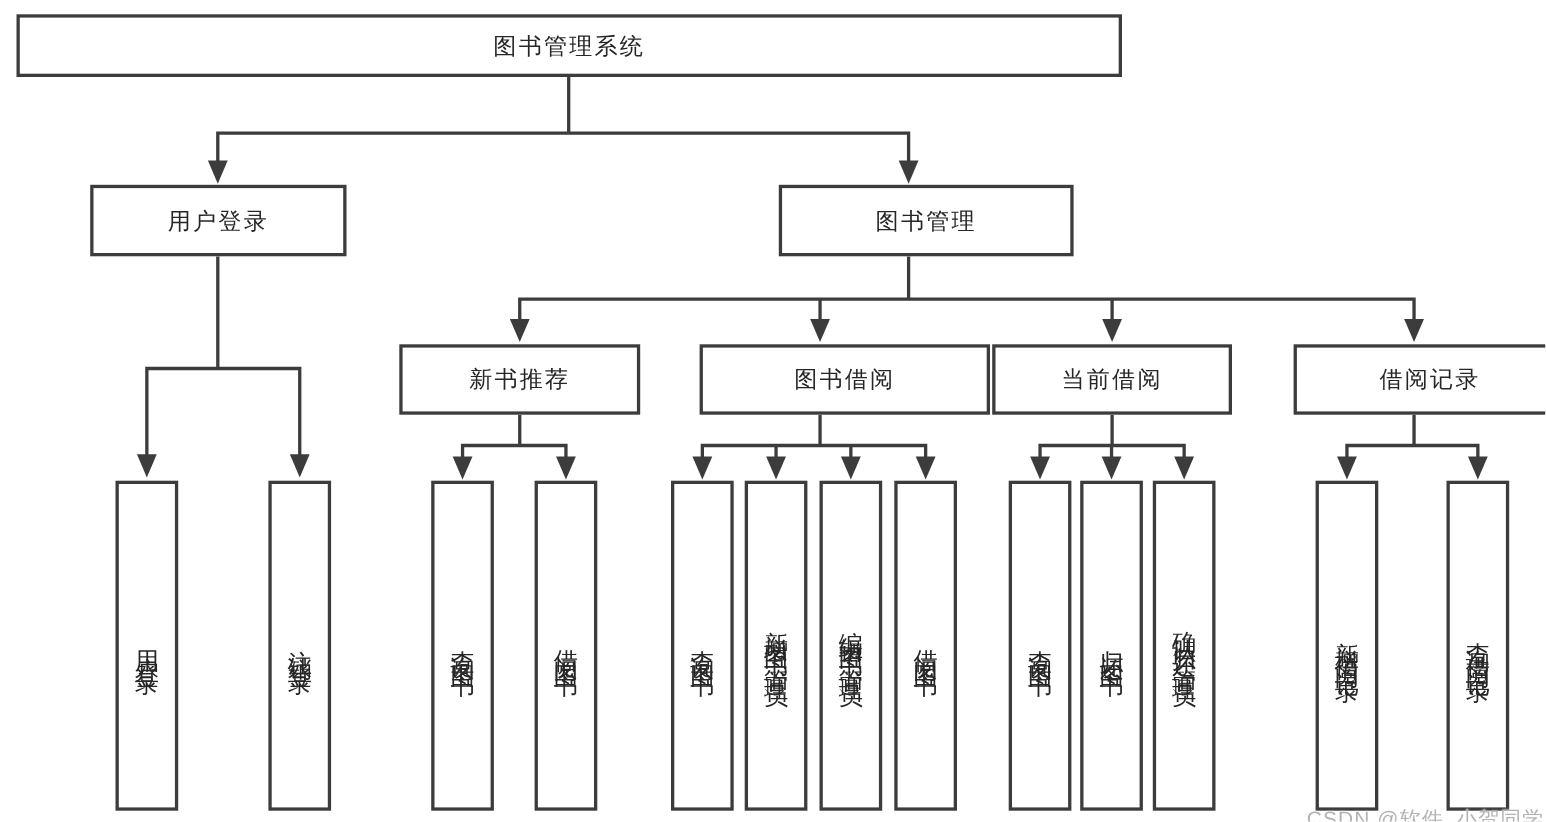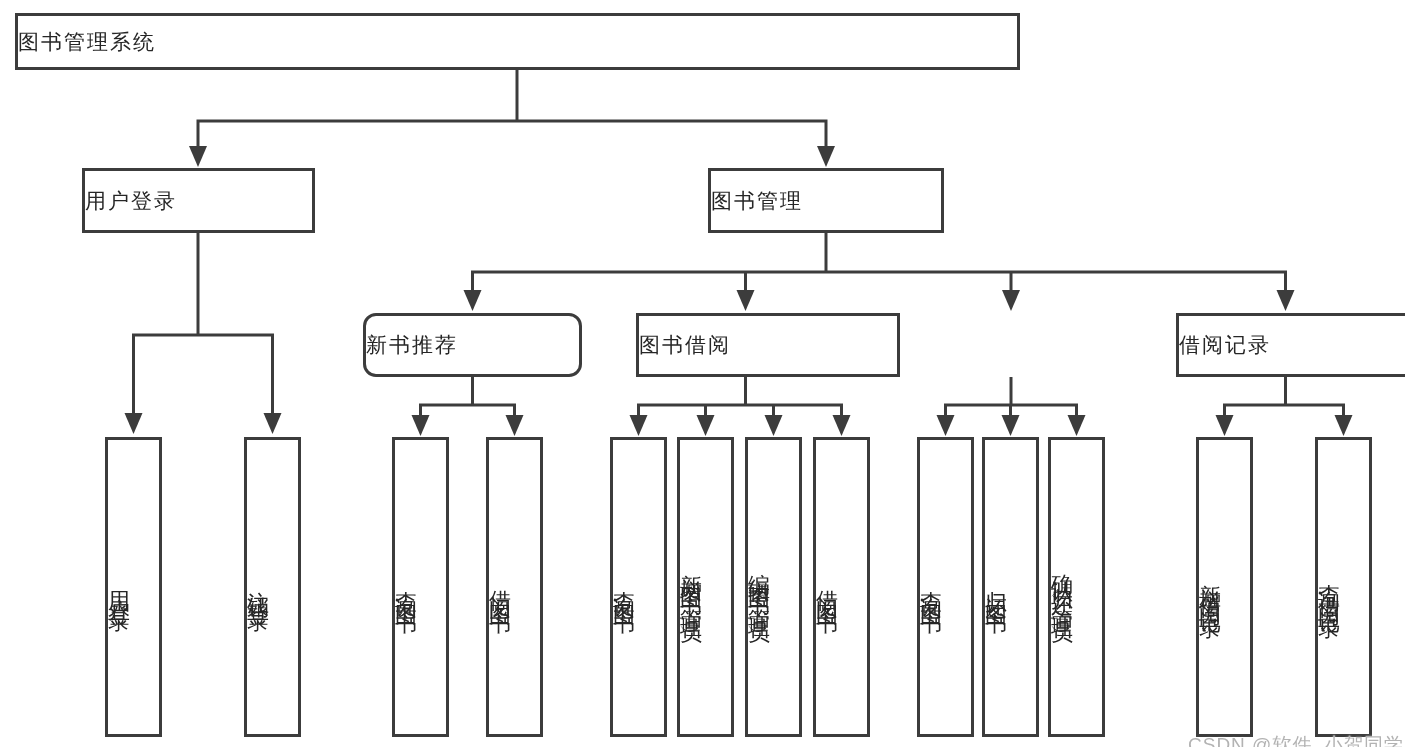--- a/index.html
+++ b/index.html
@@ -22,29 +22,30 @@
     top: 0;
     pointer-events: none;
   }
   .node {
     position: absolute;
     box-sizing: border-box;
     border: 3px solid #3c3c3c;
     background: #ffffff;
     display: flex;
     align-items: center;
+    justify-content: center;
     font-size: 21px;
     letter-spacing: 2px;
     white-space: nowrap;
   }
   
   .n-root  { left: 15px;   top: 13px;  width: 1005px; height: 57px; }
   .n-user  { left: 82px;   top: 168px; width: 233px;  height: 65px; }
-  .n-book  { left: 708px;  top: 168px; width: 236px;  height: 65px; }
-  .n-s1    { left: 363px;  top: 313px; width: 219px;  height: 64px; border-radius: 13px; }
+  .n-book  { left: 708px;  top: 168px; width: 268px;  height: 65px; }
+  .n-s1    { left: 363px;  top: 313px; width: 219px;  height: 64px; }
   .n-s2    { left: 636px;  top: 313px; width: 264px;  height: 64px; }
   .n-s3    { left: 902px;  top: 313px; width: 218px;  height: 64px; }
   .n-s4    { left: 1176px; top: 313px; width: 248px;  height: 64px; }
   
   .leaf {
     top: 437px;
     width: 57px;
     height: 300px;
   }
   .leaf span {
@@ -145,20 +146,23 @@
   <div class="node n-book">
     <span>图书管理</span>
   </div>
 
   <div class="node n-s1">
     <span>新书推荐</span>
   </div>
   <div class="node n-s2">
     <span>图书借阅</span>
   </div>
+  <div class="node n-s3">
+    <span>当前借阅</span>
+  </div>
   <div class="node n-s4">
     <span>借阅记录</span>
   </div>
 
   <div class="node leaf l1">
     <span>用户登录</span>
   </div>
   <div class="node leaf l2">
     <span>注销登录</span>
   </div>

